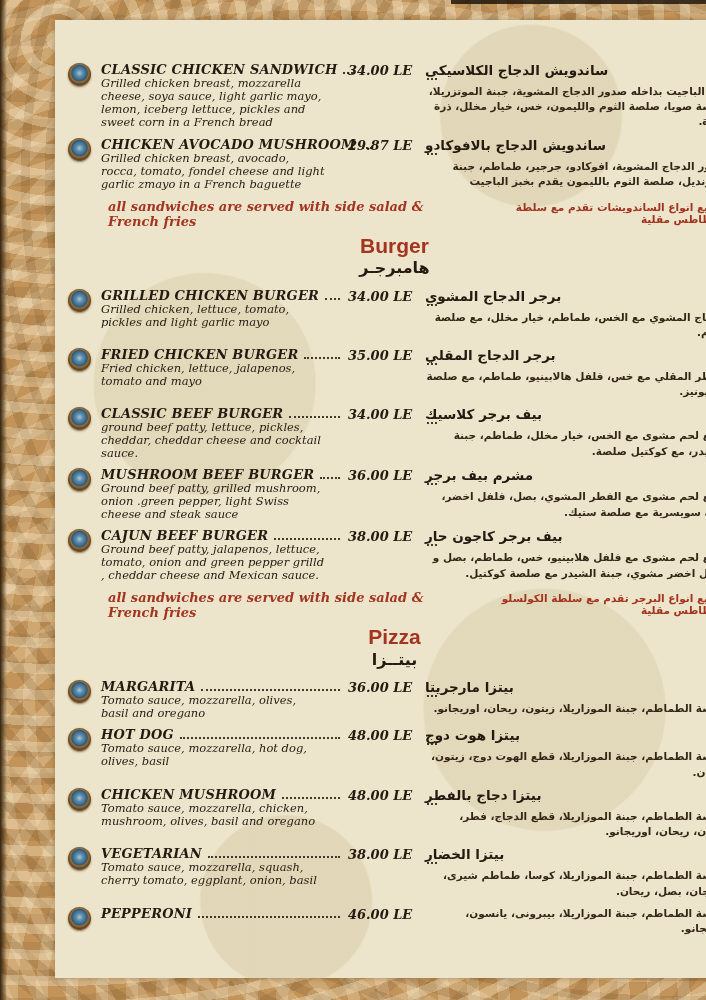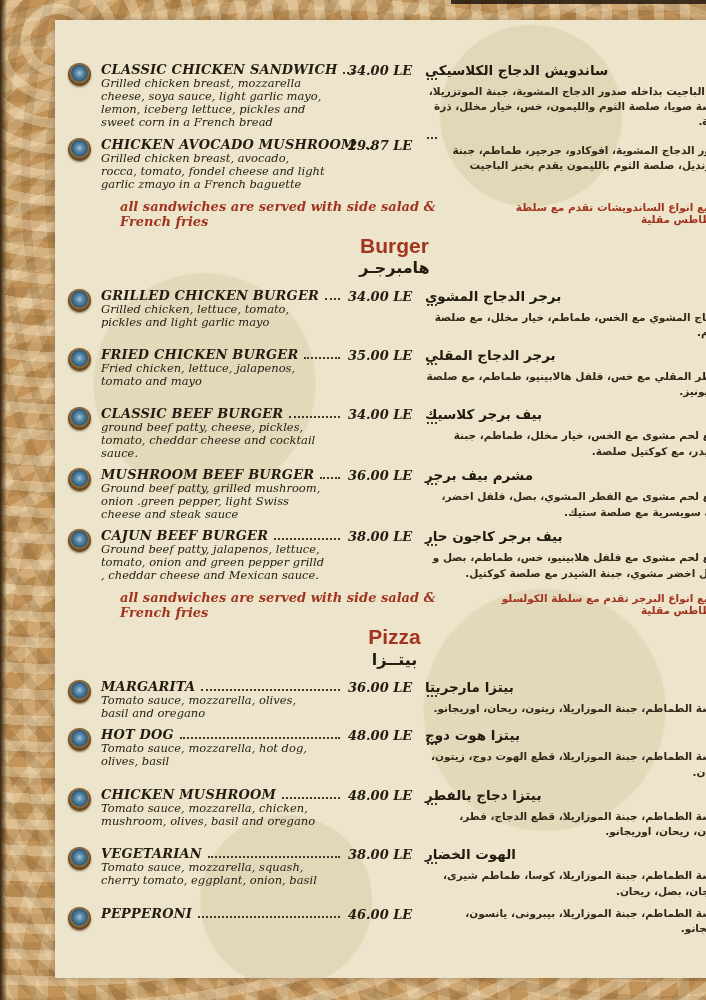--- a/index.html
+++ b/index.html
@@ -53,21 +53,21 @@
 
   .ar{direction:rtl;unicode-bidi:isolate;text-align:right;}
   .ar .name-line{align-items:flex-end;flex-direction:column;}
   .ar-name{font:700 13.5px "DejaVu Sans",sans-serif;color:#241a10;white-space:nowrap;}
   .ar .leader{margin:0 6px 4px 2px;}
   .ar-desc{font:600 10.5px/1.45 "DejaVu Sans",sans-serif;color:#342718;}
 
   
   .note-row{display:flex;justify-content:space-between;align-items:baseline;
     padding:1px 4px 0 46px;margin:2px 0 5px;}
-  .note-en{font:italic 700 13px "DejaVu Serif",serif;color:#a23420;margin-left:12px;}
+  .note-en{font:italic 700 13px "DejaVu Serif",serif;color:#a23420;}
   .note-ar{font:700 10.5px "DejaVu Sans",sans-serif;color:#a23420;direction:rtl;unicode-bidi:isolate;}
 
   
   .sec-head{text-align:center;margin:3px 0 9px;}
   .sec-en{font:700 21px "Liberation Sans",sans-serif;color:#a23420;line-height:1.15;}
   .sec-ar{font:700 16px "DejaVu Sans",sans-serif;color:#241a10;letter-spacing:.5px;line-height:1.3;}
 </style>
 </head>
 <body>
 
@@ -101,20 +101,21 @@
     <div class="en">
       <div class="name-line">
         <span class="name">CHICKEN AVOCADO MUSHROOM</span>
         <span class="leader"></span>
       </div>
       <div class="desc">Grilled chicken breast, avocado, rocca, tomato, fondel cheese and light garlic zmayo in a French baguette</div>
     </div>
     <div class="price">29.87 LE</div>
     <div class="ar">
       <div class="name-line">
+        <span class="ar-name">ساندويش الدجاج بالافوكادو</span>
         <span class="leader"></span>
       </div>
       <div class="ar-desc">صدور الدجاج المشوية، افوكادو، جرجير، طماطم، جبنة الفونديل، صلصة الثوم بالليمون يقدم بخبز الباجيت</div>
     </div>
   </div>
 
   <div class="note-row">
     <span class="note-en">all sandwiches are served with side salad &amp; French fries</span>
     <span class="note-ar">جميع انواع الساندويشات تقدم مع سلطة وبطاطس مقلية</span>
   </div>
@@ -162,21 +163,21 @@
     </div>
   </div>
 
   <div class="item">
     <span class="seal"></span>
     <div class="en">
       <div class="name-line">
         <span class="name">CLASSIC BEEF BURGER</span>
         <span class="leader"></span>
       </div>
-      <div class="desc">ground beef patty, cheese, pickles, tomato, cheddar cheese and cocktail sauce.</div>
+      <div class="desc">ground beef patty, lettuce, pickles, cheddar, cheddar cheese and cocktail sauce.</div>
     </div>
     <div class="price">34.00 LE</div>
     <div class="ar">
       <div class="name-line">
         <span class="ar-name">بيف برجر كلاسيك</span>
         <span class="leader"></span>
       </div>
       <div class="ar-desc">قطع لحم مشوى مع الخس، خيار مخلل، طماطم، جبنة الشيدر، مع كوكتيل صلصة.</div>
     </div>
   </div>
@@ -291,21 +292,21 @@
     <div class="en">
       <div class="name-line">
         <span class="name">VEGETARIAN</span>
         <span class="leader"></span>
       </div>
       <div class="desc">Tomato sauce, mozzarella, squash, cherry tomato, eggplant, onion, basil</div>
     </div>
     <div class="price">38.00 LE</div>
     <div class="ar">
       <div class="name-line">
-        <span class="ar-name">الهوت الخضار</span>
+        <span class="ar-name">بيتزا الخضار</span>
         <span class="leader"></span>
       </div>
       <div class="ar-desc">صلصة الطماطم، جبنة الموزاريلا، كوسا، طماطم شيرى، باذنجان، بصل، ريحان.</div>
     </div>
   </div>
 
   <div class="item">
     <span class="seal"></span>
     <div class="en">
       <div class="name-line">

